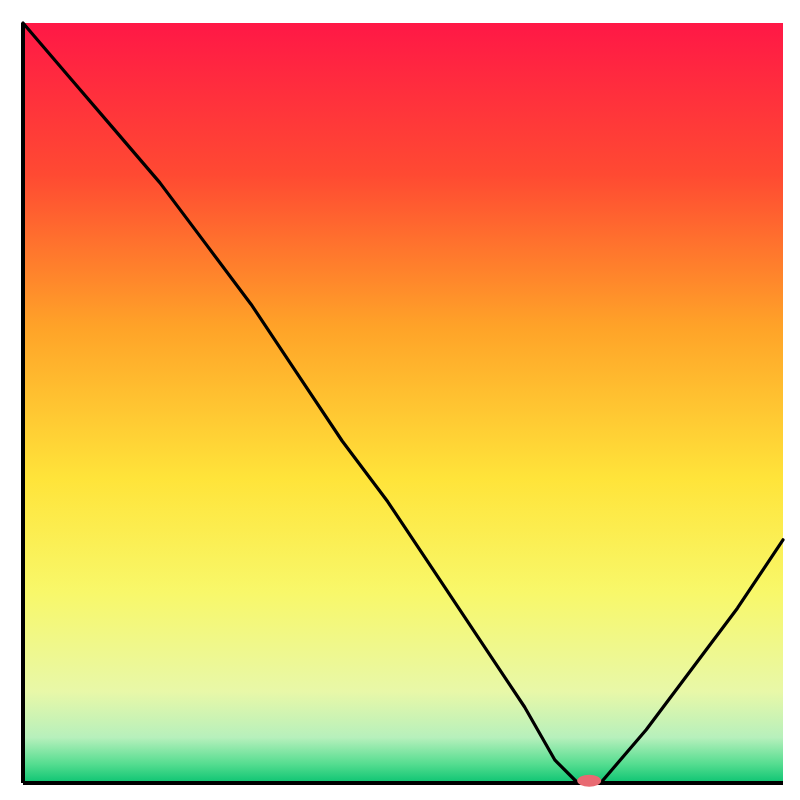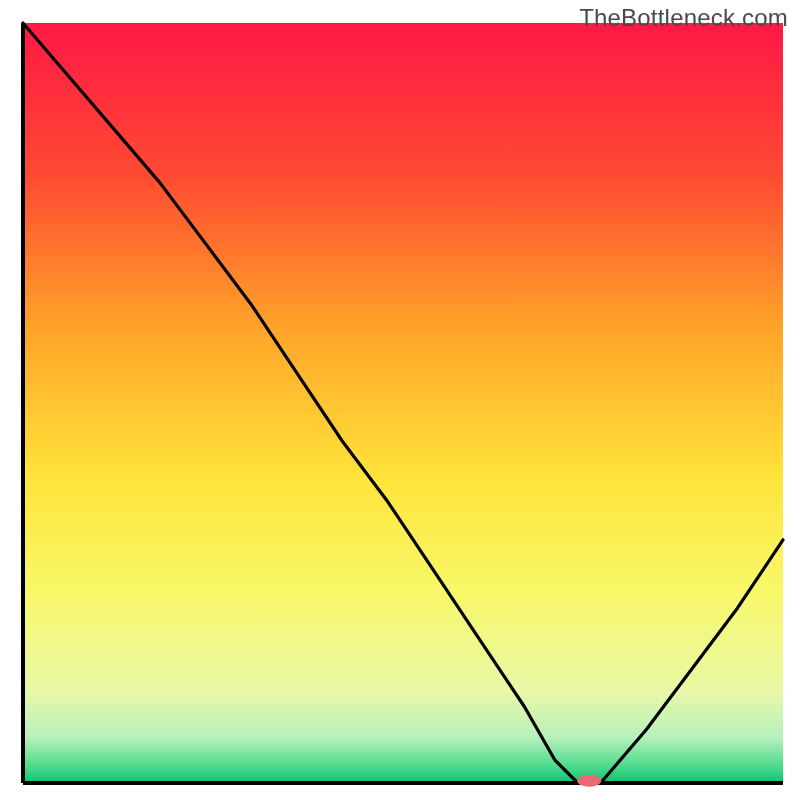--- a/index.html
+++ b/index.html
@@ -42,14 +42,13 @@
           <stop offset="97.5%" stop-color="#55dd90"></stop>
           <stop offset="100%" stop-color="#0cc472"></stop>
         </linearGradient>
     </defs>
     <rect id="plot-bg" x="23" y="23" width="760" height="760" fill="url(#bg-grad)"></rect>
     <line id="axis-x" x1="23" y1="783" x2="783" y2="783" stroke="#000000" stroke-width="4"></line>
     <line id="axis-y" x1="23" y1="23" x2="23" y2="783" stroke="#000000" stroke-width="4"></line>
     <path id="curve" fill="none" d="M23.0 23.0 L68.6 76.2 L114.2 129.4 L159.8 182.6 L205.4 243.4 L251.0 304.2 L296.6 372.6 L342.2 441.0 L387.8 501.8 L433.4 570.2 L479.0 638.6 L524.6 707.0 L555.0 760.2 L577.8 783.0 L600.6 783.0 L646.2 729.8 L691.8 669.0 L737.4 608.2 L783.0 539.8" stroke="#000000" stroke-width="3.2" stroke-linejoin="round" stroke-linecap="round"></path>
     <ellipse id="marker" cx="589.2" cy="780.72" rx="12" ry="6" fill="#e96a72"></ellipse>
   </svg>
-  <div class="watermark">TheBottleneck.com</div>
 </div>
 
 </body></html>

